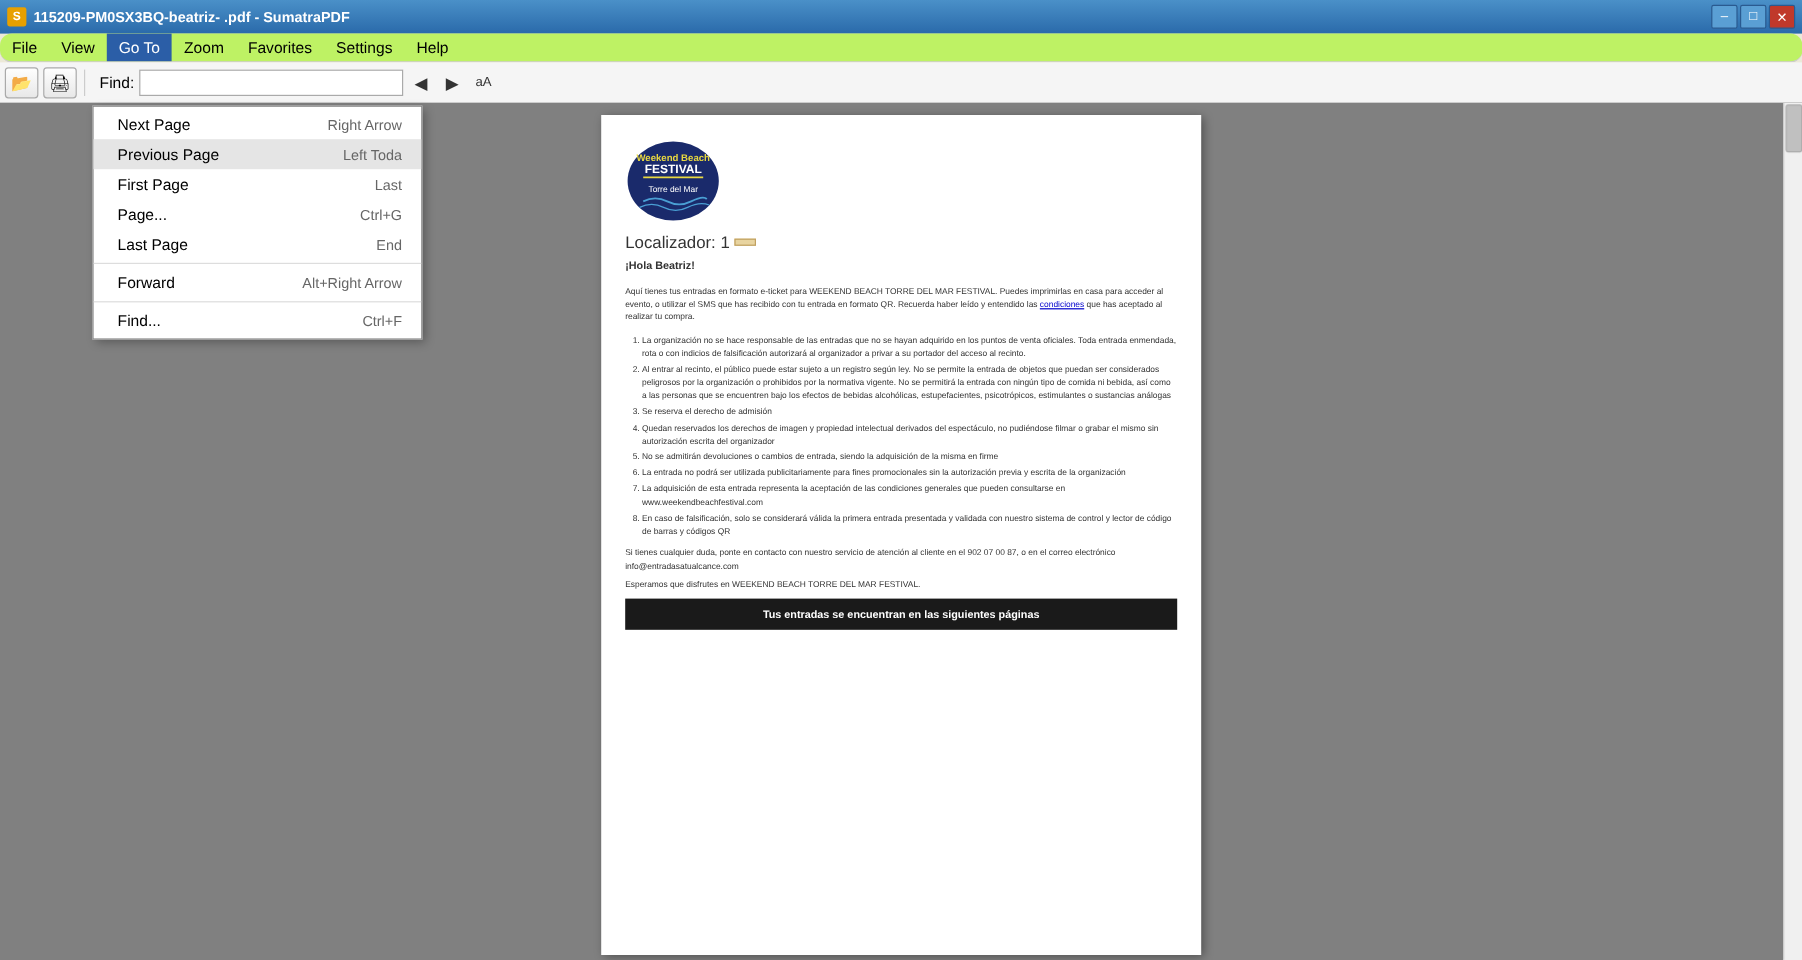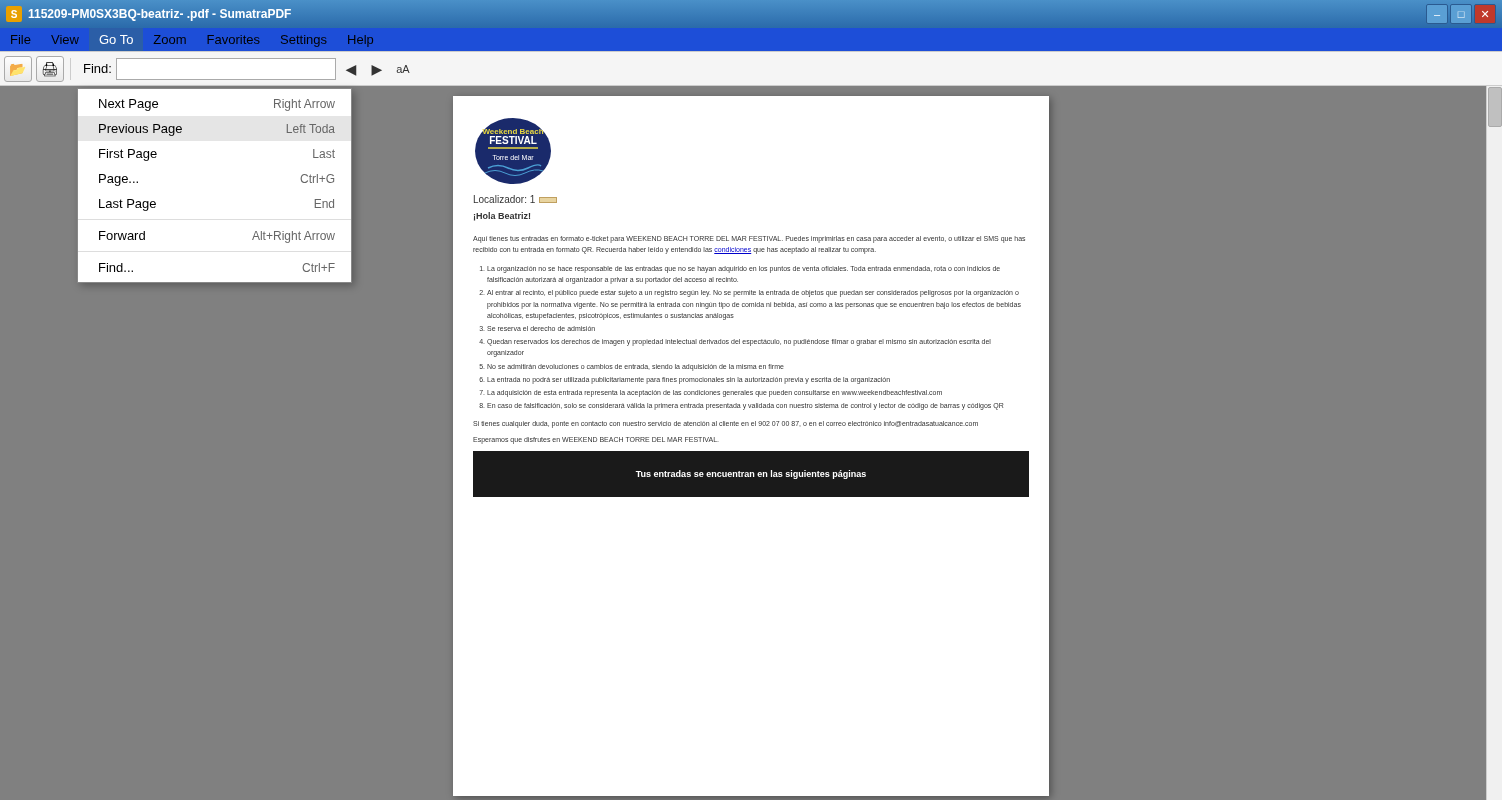--- a/index.html
+++ b/index.html
@@ -55,25 +55,26 @@
       display: flex;
       align-items: center;
       justify-content: center;
       cursor: pointer;
       border-radius: 2px;
     }
     .titlebar-btn.close { background: #c0392b; }
 
     
     .menubar {
-      background: #1d4ed8;
+      background: #bef264;
       height: 24px;
       display: flex;
       align-items: stretch;
       border-bottom: 1px solid #ccc;
+      border-radius: 10px;
     }
     .menu-item {
       padding: 0 10px;
       display: flex;
       align-items: center;
       font-size: 13px;
       cursor: pointer;
       position: relative;
     }
     .menu-item.active {
@@ -140,29 +141,29 @@
       height: calc(800px - 86px);
       background: #808080;
       overflow-y: auto;
       justify-content: center;
       padding: 10px 0;
     }
 
     
     .pdf-page {
       background: white;
-      width: 596px;
+      width: 500px;
       min-height: 700px;
       padding: 20px;
       position: relative;
       box-shadow: 2px 2px 8px rgba(0,0,0,0.4);
     }
 
     .localizador {
-      font-size: 10px;
+      font-size: 14px;
       color: #333;
       margin-bottom: 6px;
       display: flex;
       align-items: center;
       gap: 4px;
     }
     .loc-box {
       background: #e8d4a0;
       border: 1px solid #c0a060;
       padding: 2px 8px;
@@ -201,21 +202,21 @@
     }
     .hope-text {
       font-size: 7px;
       color: #333;
       margin-bottom: 8px;
     }
     .banner-bar {
       background: #1a1a1a;
       color: white;
       text-align: center;
-      padding: 18px;
+      padding: 8px;
       font-size: 9px;
       font-weight: bold;
     }
 
     
     .dropdown-menu {
       position: absolute;
       top: 52px;
       left: 77px;
       background: white;

